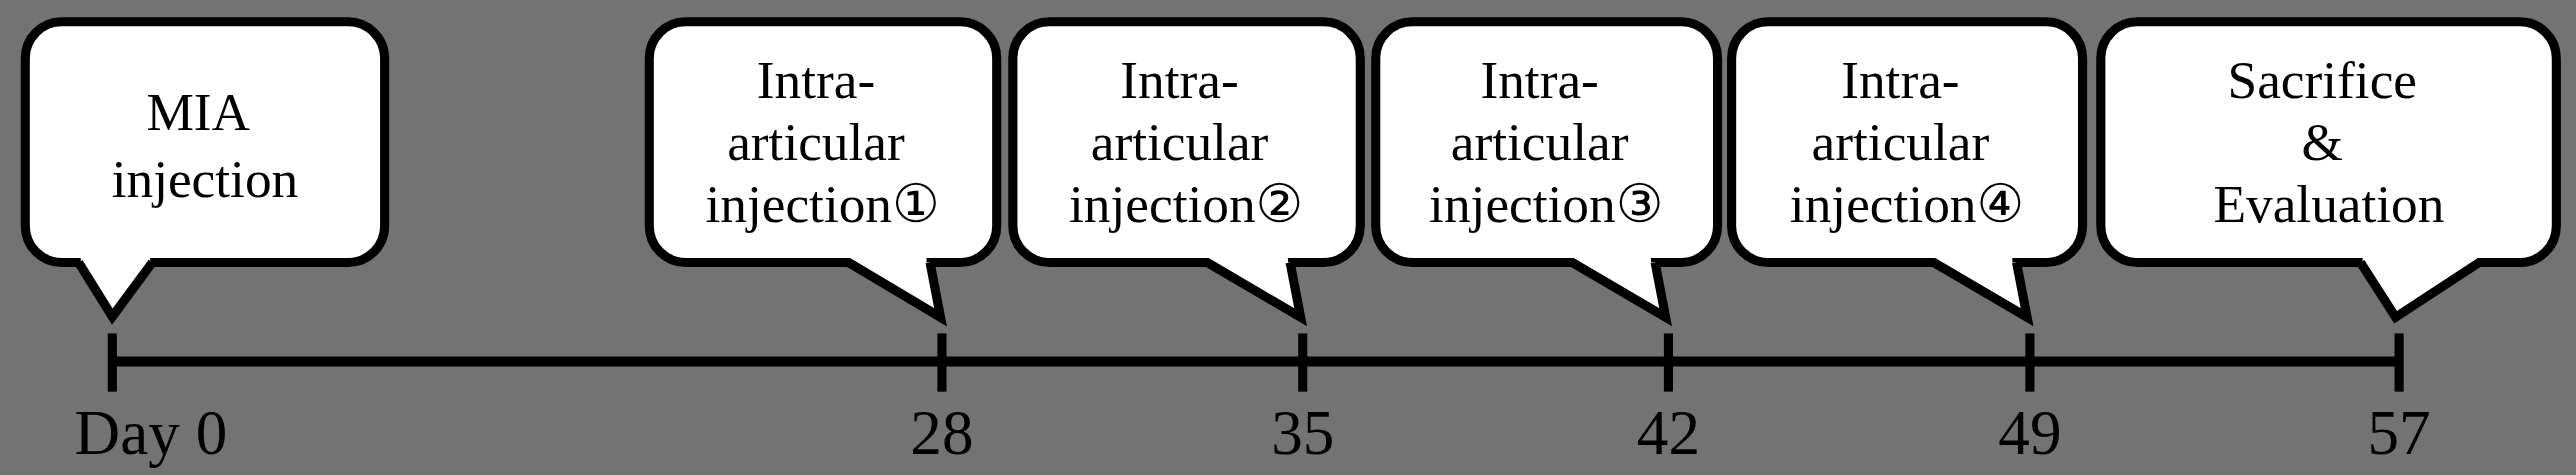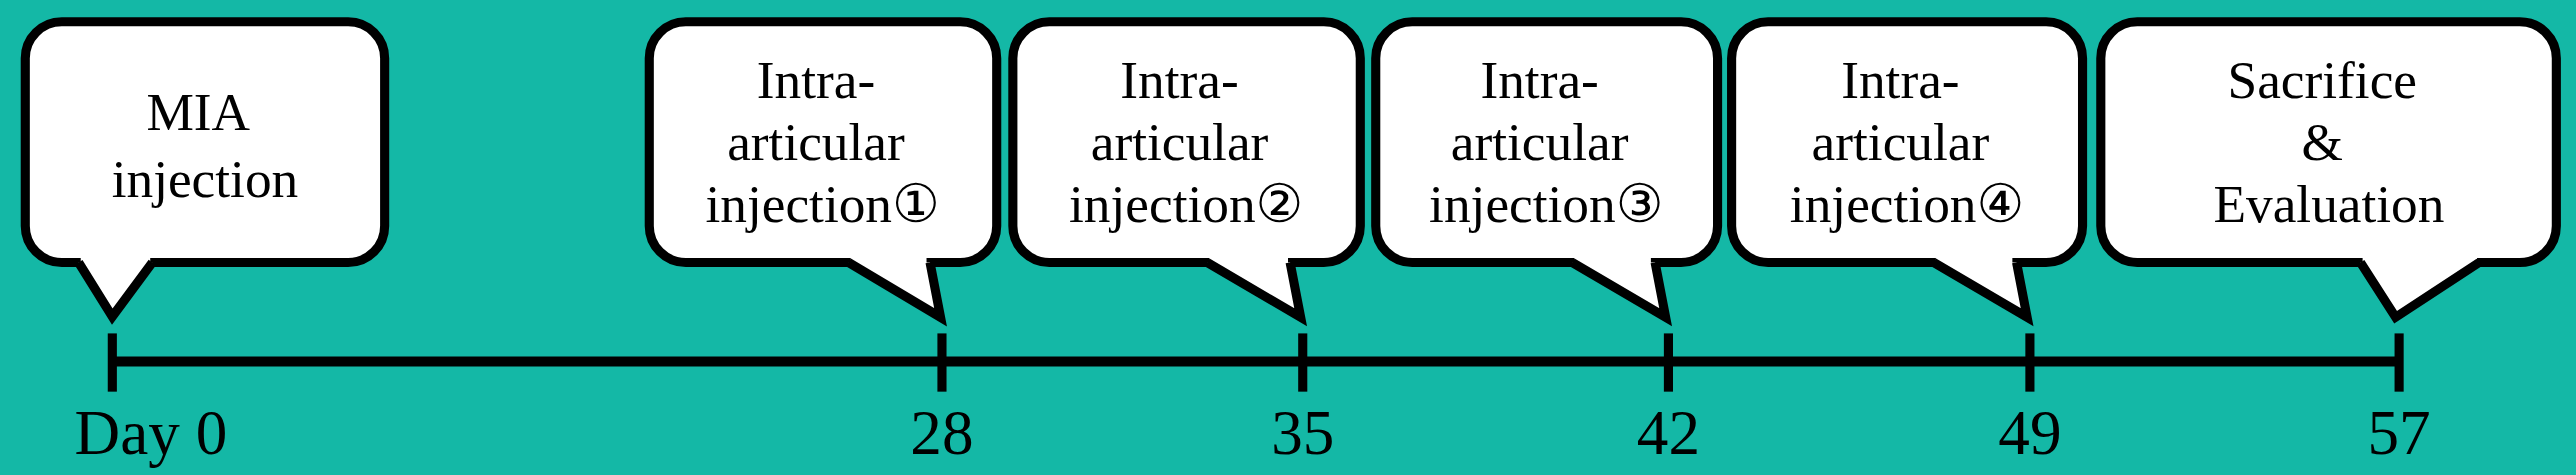--- a/index.html
+++ b/index.html
@@ -2,21 +2,21 @@
 <html style="font-size:11.2px"><head>
 <meta charset="utf-8">
 <style>
   html, body {
     margin: 0;
     padding: 0;
     background: #ffffff;
   }
   .figure-wrap {
     width: 100%;
-    background: #14b8a6;
+    background: #737373;
   }
   svg {
     display: block;
     width: 100%;
     height: auto;
   }
   .bubble-body {
     fill: #ffffff;
     stroke: #000000;
     stroke-width: 13;

